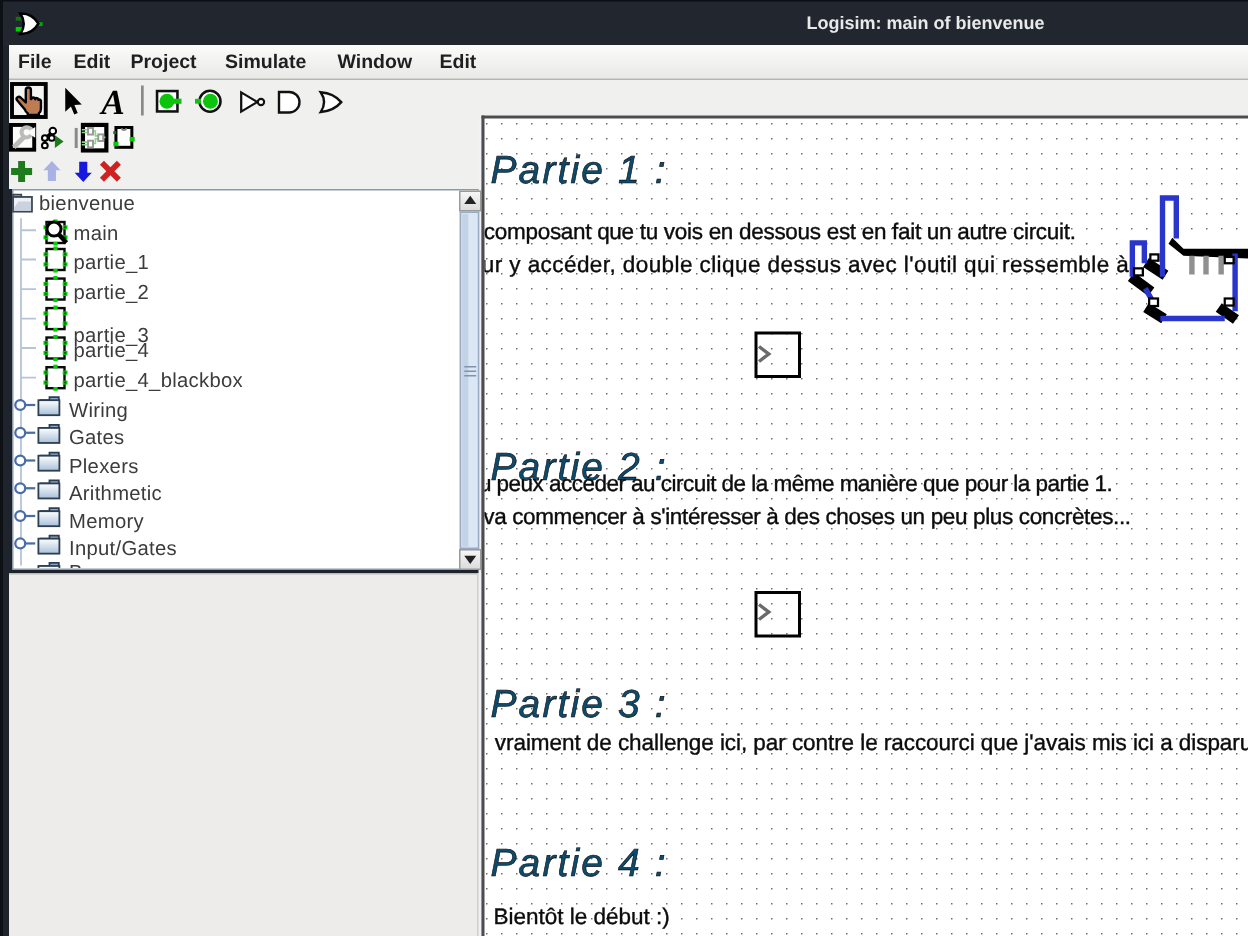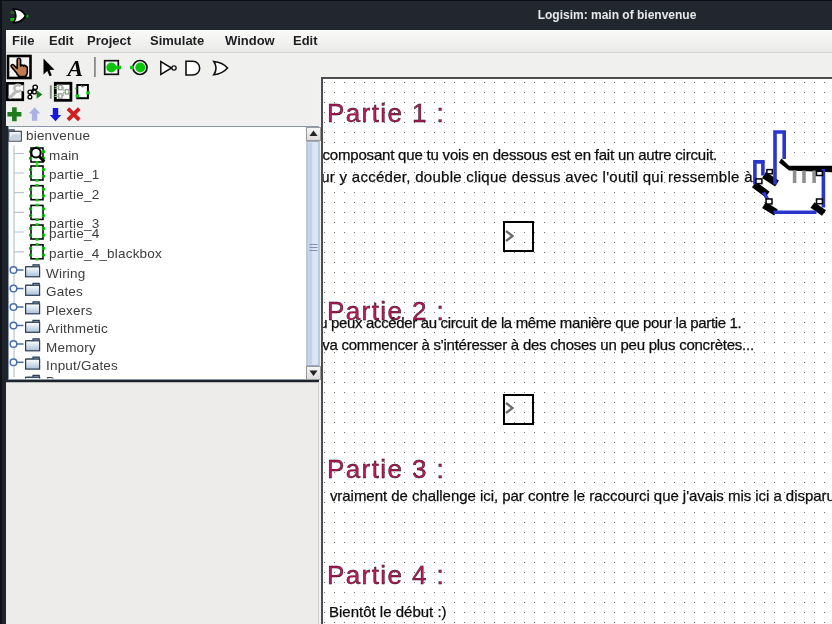--- a/index.html
+++ b/index.html
@@ -12,21 +12,21 @@
 #menubar{left:6px;top:30px;width:826px;height:22px;background:linear-gradient(#fbfbfa,#e9e9e7);border-bottom:1px solid #d2d2d0;}
 .menu{top:33px;height:18px;font-size:13px;font-weight:bold;color:#1d1f21;letter-spacing:0px;}
 
 #toolbar1{left:6px;top:53px;width:826px;height:25px;background:#f0f0ee;}
 #leftcol{left:6px;top:78px;width:315px;height:48px;background:#f0f0ee;}
 #attrpanel{left:6px;top:382px;width:315px;height:242px;background:#edecea;border-top:1px solid #bbb;}
 #treepanel{left:8px;top:126px;width:311px;height:254px;background:#fff;border:1px solid #8a99ab;box-sizing:border-box;}
 .treetext{font-size:13.5px;color:#3c3c3c;white-space:pre;text-align:right;}
 
 #canvas{left:321px;top:77px;width:511px;height:547px;background:#fff;border-left:2px solid #4d4d4d;border-top:2px solid #4d4d4d;box-sizing:border-box;overflow:hidden;}
-.h1{font-size:26px;color:#be185d;letter-spacing:1.4px;white-space:pre;-webkit-text-stroke:0.4px #0c0c0c;}
+.h1{font-size:26px;color:#0c4a6e;letter-spacing:1.4px;white-space:pre;font-style:italic;-webkit-text-stroke:0.4px #0c0c0c;}
 .bl{font-size:15px;color:#0c0c0c;white-space:pre;-webkit-text-stroke:0.25px #0c0c0c;}
 .treetext{letter-spacing:0.2px;}
 .cbox{width:26.5px;height:26.5px;border:2.5px solid #000;}
 svg{position:absolute;overflow:visible;}
 </style>
 </head>
 <body>
 <div class="abs" id="titlebar"></div>
 <div class="abs" style="left:0;top:0;width:1.5px;height:624px;background:#0d1014;"></div>
 <div class="abs" id="title">Logisim: main of bienvenue</div>

